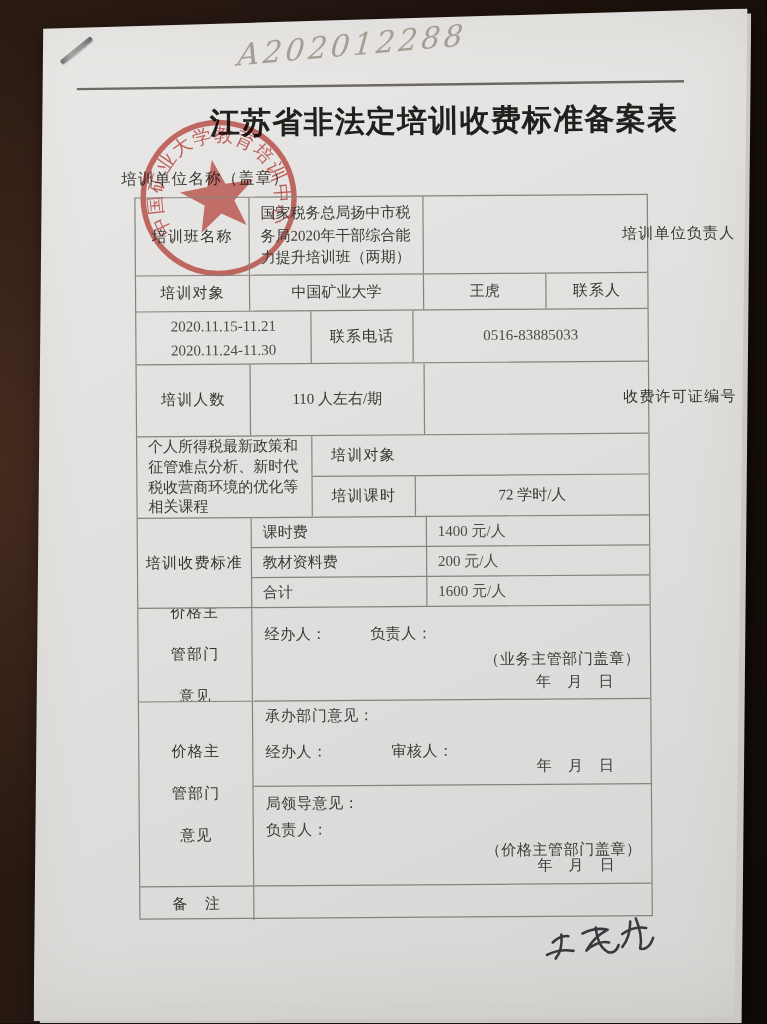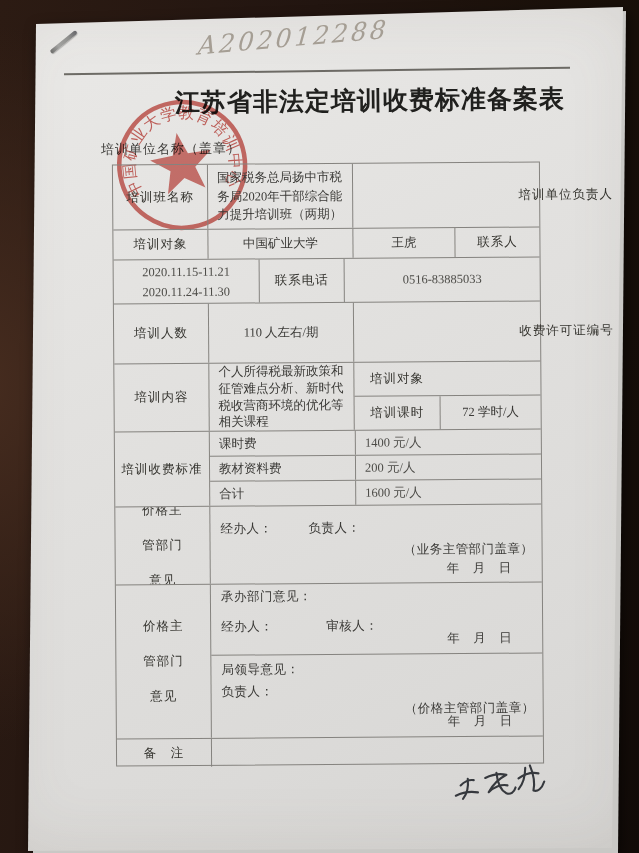--- a/index.html
+++ b/index.html
@@ -136,21 +136,20 @@
         </div>
 
         <div class="trow" style="height:60px">
           <div class="cell c1 lbl">培训人数</div>
           <div class="cell c2">110 人左右/期</div>
           <div class="cell c3 wrap-label lbl lbl-tall">收费许可证编号</div>
 
         </div>
 
         <div class="trow" style="height:68px">
-          <div class="cell c1 lbl">培训内容</div>
           <div class="cell c2 left-text" style="line-height:1.35">个人所得税最新政策和征管难点分析、新时代税收营商环境的优化等相关课程</div>
           <div class="stack" style="border-left:1px solid #85837f">
             <div class="subrow">
               <div class="cell c3 lbl" style="border-left:none">培训对象</div>
             </div>
             <div class="subrow">
               <div class="cell c3 lbl" style="border-left:none">培训课时</div>
               <div class="cell c4">72 学时/人</div>
             </div>
           </div>

